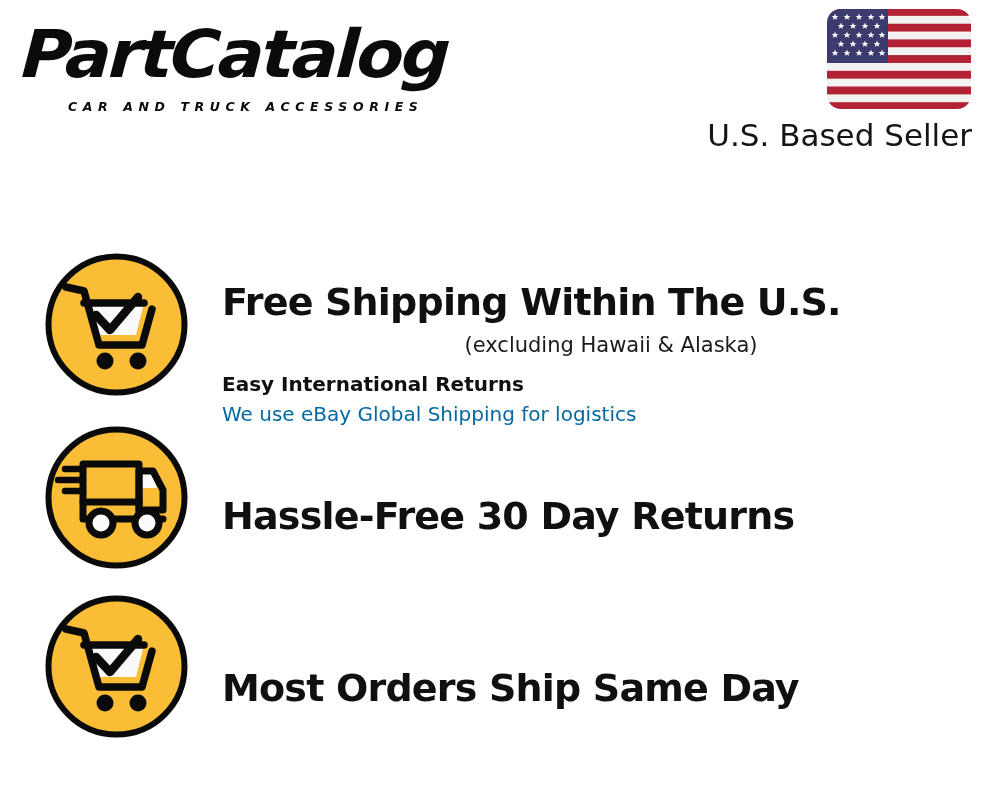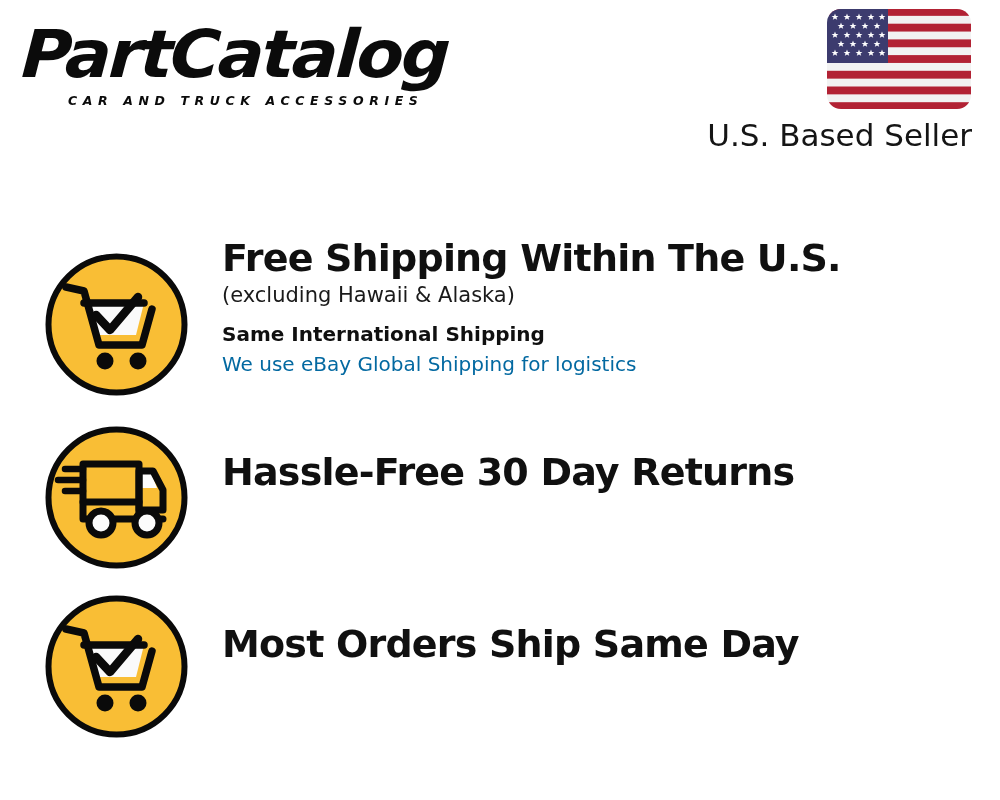--- a/index.html
+++ b/index.html
@@ -43,21 +43,21 @@
     transform-origin: left center;
     white-space: nowrap;
   }
   .brand-tagline {
     font-family: "DejaVu Sans", sans-serif;
     font-weight: 700;
     font-style: italic;
     font-size: 12.5px;
     letter-spacing: 5.6px;
     color: #0b0b0b;
-    margin-top: 6px;
+    margin-top: 12px;
     margin-left: 46px;
     white-space: nowrap;
   }
 
   .seller-badge {
     position: absolute;
     right: 28px;
     top: 8px;
     width: 270px;
     text-align: right;
@@ -119,28 +119,31 @@
   .row-3 .feature-text { padding-top: 50px; }
 
   .feature-title {
     font-family: "DejaVu Sans", sans-serif;
     font-weight: 700;
     font-size: 38px;
     line-height: 44px;
     letter-spacing: -0.8px;
     color: #101010;
     white-space: nowrap;
+    margin-top: 44px;
   }
   .feature-sub {
     font-family: "DejaVu Sans", sans-serif;
     font-weight: 400;
     font-size: 21px;
     line-height: 30px;
     color: #1a1a1a;
-    white-space: nowrap;
+    margin-top: 6px;
+    white-space: nowrap;
+    text-align: center;
   }
   .feature-sub-strong {
     font-family: "DejaVu Sans", sans-serif;
     font-weight: 700;
     font-size: 20px;
     line-height: 28px;
     color: #101010;
     margin-top: 10px;
     white-space: nowrap;
   }
@@ -240,21 +243,21 @@
 
         <path d="M53 64 L67 79 L95 46" fill="none" stroke="#0a0a0a" stroke-width="8.5" stroke-linecap="round" stroke-linejoin="round"></path>
 
         <circle cx="62" cy="110" r="8.5" fill="#0a0a0a"></circle>
         <circle cx="95" cy="110" r="8.5" fill="#0a0a0a"></circle>
       </svg>
     </div>
     <div class="feature-text">
       <div class="feature-title">Free Shipping Within The U.S.</div>
       <div class="feature-sub">(excluding Hawaii &amp; Alaska)</div>
-      <div class="feature-sub-strong">Same International Shipping</div>
+      <div class="feature-sub-strong">Easy International Returns</div>
       <div class="feature-sub-small">We use eBay Global Shipping for logistics</div>
     </div>
   </div>
 
   <div class="feature-row row-2">
     <div class="badge-icon">
       <svg class="badge-svg" viewBox="0 0 147 147" xmlns="http://www.w3.org/2000/svg">
         <circle cx="73.5" cy="73.5" r="68" fill="#F9BE35" stroke="#0a0a0a" stroke-width="6"></circle>
 
         <path d="M96 48 L108 48 L114 64 L96 64 Z" fill="#FDFDFD"></path>

